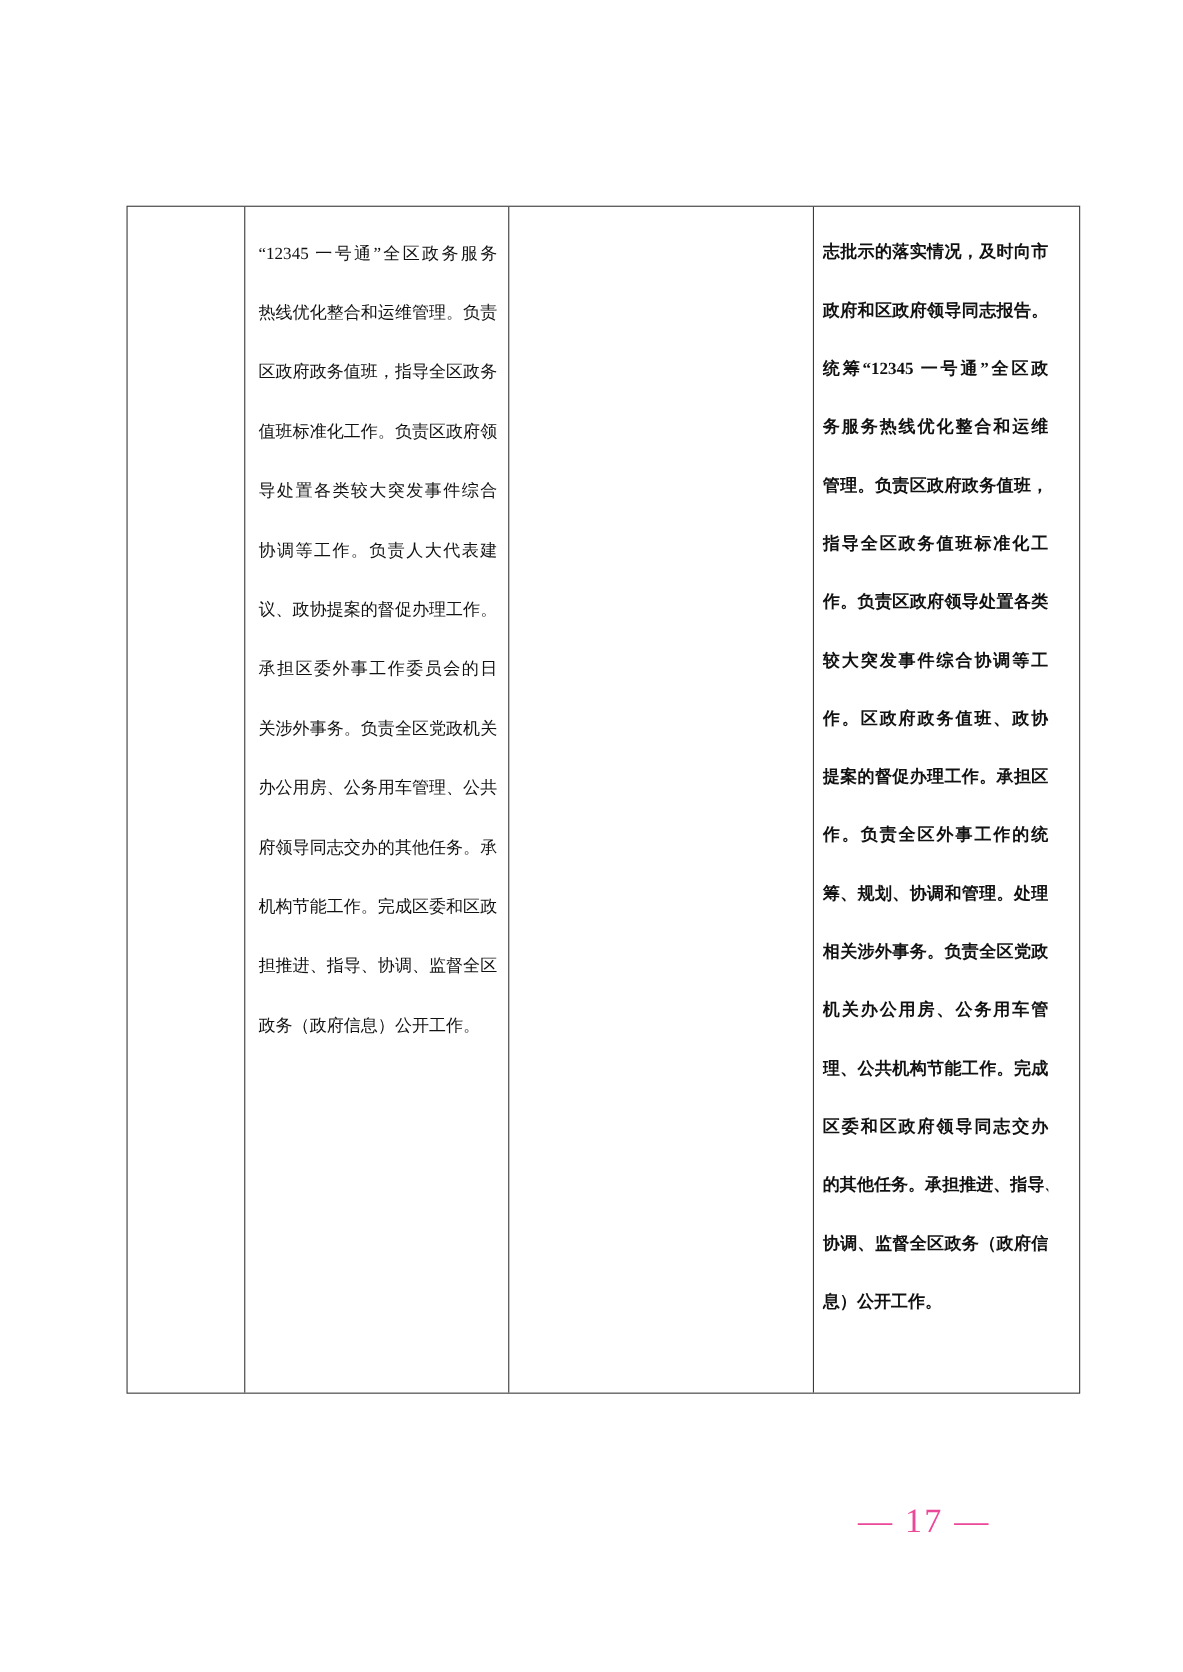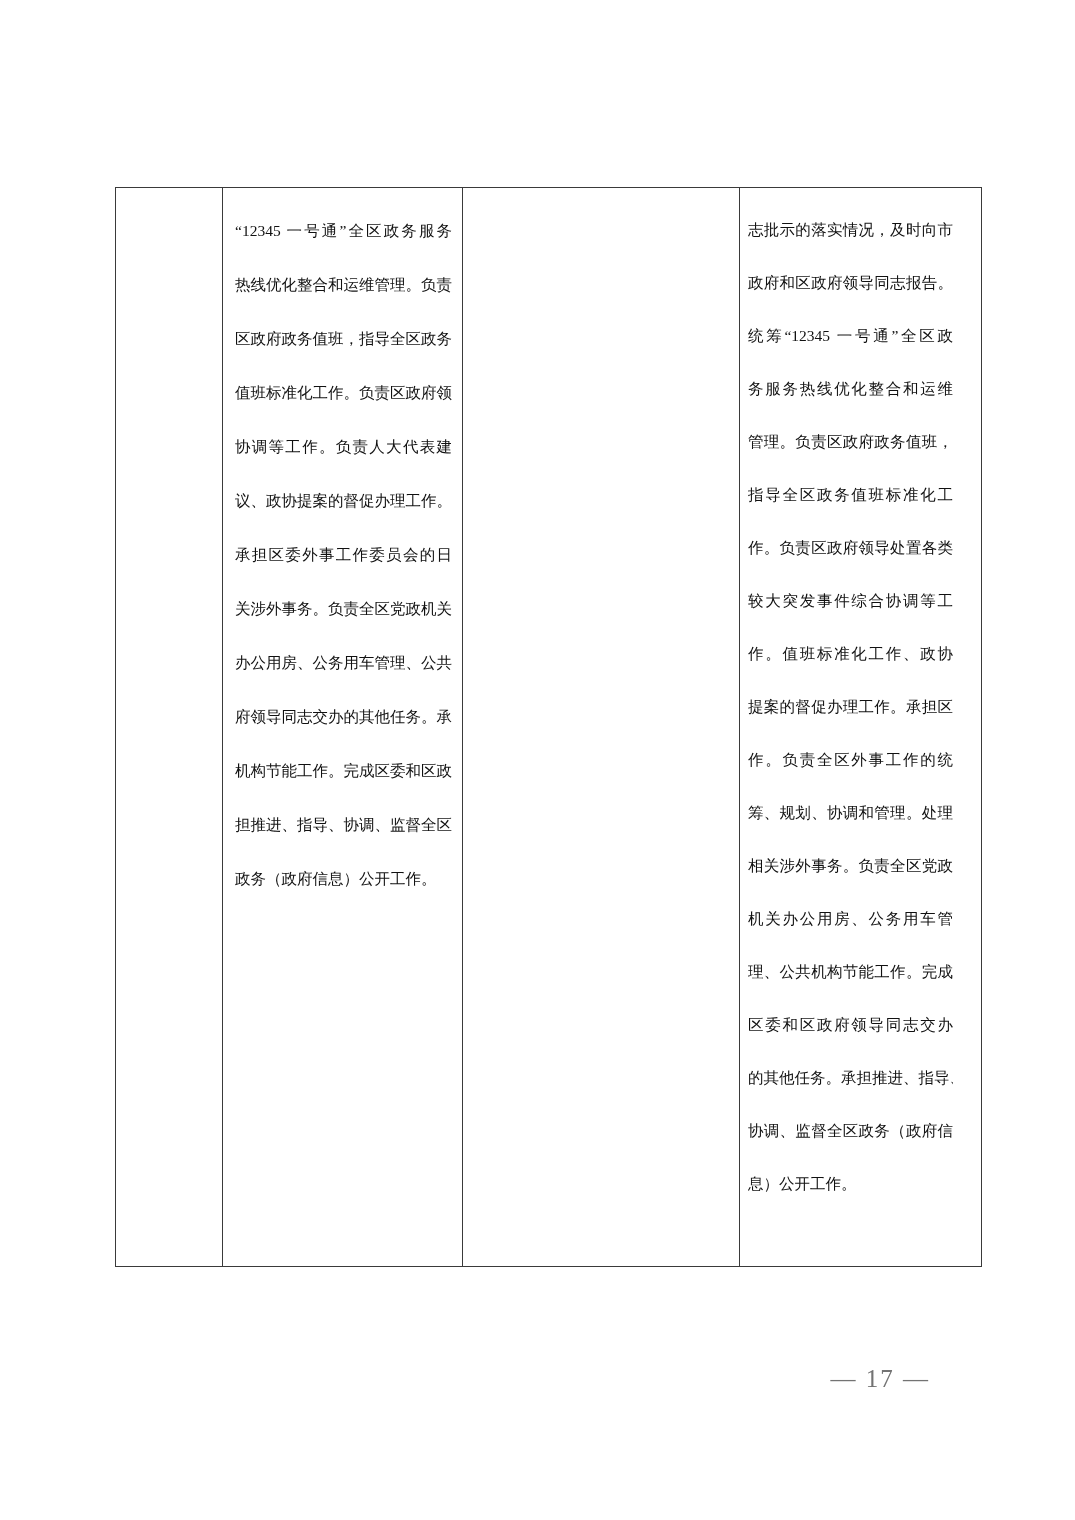--- a/index.html
+++ b/index.html
@@ -21,63 +21,64 @@
     width: 867px; height: 1080px;
     border: 1px solid #3a3a3a;
     display: flex;
     background: #ffffff;
   }
   .cell {
     height: 100%;
     border-right: 1px solid #3a3a3a;
     overflow: hidden;
   }
-  .cell:last-child { border-right: none; }
+  .cell:last-child { border-right: none; font-weight: bold; }
   .cell-1 { width: 107px; }
   .cell-2 { width: 240px; padding: 16px 10px 0 12px; }
   .cell-3 { width: 277px; }
   .cell-4 { width: 221px; padding: 15px 8px 0 8px; }
   .cell-text { font-size: 15.5px; letter-spacing: 0; }
   .cell-2 .cell-text .ln { line-height: 54px; height: 54px; }
   .cell-4 .cell-text .ln { line-height: 53px; height: 53px; }
   .ln {
     text-align: justify;
     text-align-last: justify;
     white-space: nowrap;
     overflow: hidden;
   }
   .cell-text .ln:last-child {
     text-align-last: left;
   }
   .page-number {
     position: absolute;
     left: 780px; top: 1365px;
     width: 150px;
-    text-align: right;
-    font-size: 25px;
-    color: #737373;
+    text-align: left;
+    font-size: 31px;
+    color: #ec4899;
     letter-spacing: 2px;
     white-space: nowrap;
   }
 </style>
 </head>
 <body>
 
 <div class="page">
 
   <div class="doc-table">
     <div class="cell cell-1">
       <div class="cell-text"></div>
     </div>
     <div class="cell cell-2">
       <div class="cell-text">
           <div class="ln">“12345 一号通”全区政务服务</div>
           <div class="ln">热线优化整合和运维管理。负责</div>
           <div class="ln">区政府政务值班，指导全区政务</div>
           <div class="ln">值班标准化工作。负责区政府领</div>
+          <div class="ln">导处置各类较大突发事件综合</div>
           <div class="ln">协调等工作。负责人大代表建</div>
           <div class="ln">议、政协提案的督促办理工作。</div>
           <div class="ln">承担区委外事工作委员会的日</div>
           <div class="ln">关涉外事务。负责全区党政机关</div>
           <div class="ln">办公用房、公务用车管理、公共</div>
           <div class="ln">府领导同志交办的其他任务。承</div>
           <div class="ln">机构节能工作。完成区委和区政</div>
           <div class="ln">担推进、指导、协调、监督全区</div>
           <div class="ln">政务（政府信息）公开工作。</div>
         </div>
@@ -88,21 +89,21 @@
     <div class="cell cell-4">
       <div class="cell-text">
           <div class="ln">志批示的落实情况，及时向市</div>
           <div class="ln">政府和区政府领导同志报告。</div>
           <div class="ln">统筹“12345 一号通”全区政</div>
           <div class="ln">务服务热线优化整合和运维</div>
           <div class="ln">管理。负责区政府政务值班，</div>
           <div class="ln">指导全区政务值班标准化工</div>
           <div class="ln">作。负责区政府领导处置各类</div>
           <div class="ln">较大突发事件综合协调等工</div>
-          <div class="ln">作。值班标准化工作、政协</div>
+          <div class="ln">作。区政府政务值班、政协</div>
           <div class="ln">提案的督促办理工作。承担区</div>
           <div class="ln">作。负责全区外事工作的统</div>
           <div class="ln">筹、规划、协调和管理。处理</div>
           <div class="ln">相关涉外事务。负责全区党政</div>
           <div class="ln">机关办公用房、公务用车管</div>
           <div class="ln">理、公共机构节能工作。完成</div>
           <div class="ln">区委和区政府领导同志交办</div>
           <div class="ln">的其他任务。承担推进、指导、</div>
           <div class="ln">协调、监督全区政务（政府信</div>
           <div class="ln">息）公开工作。</div>

